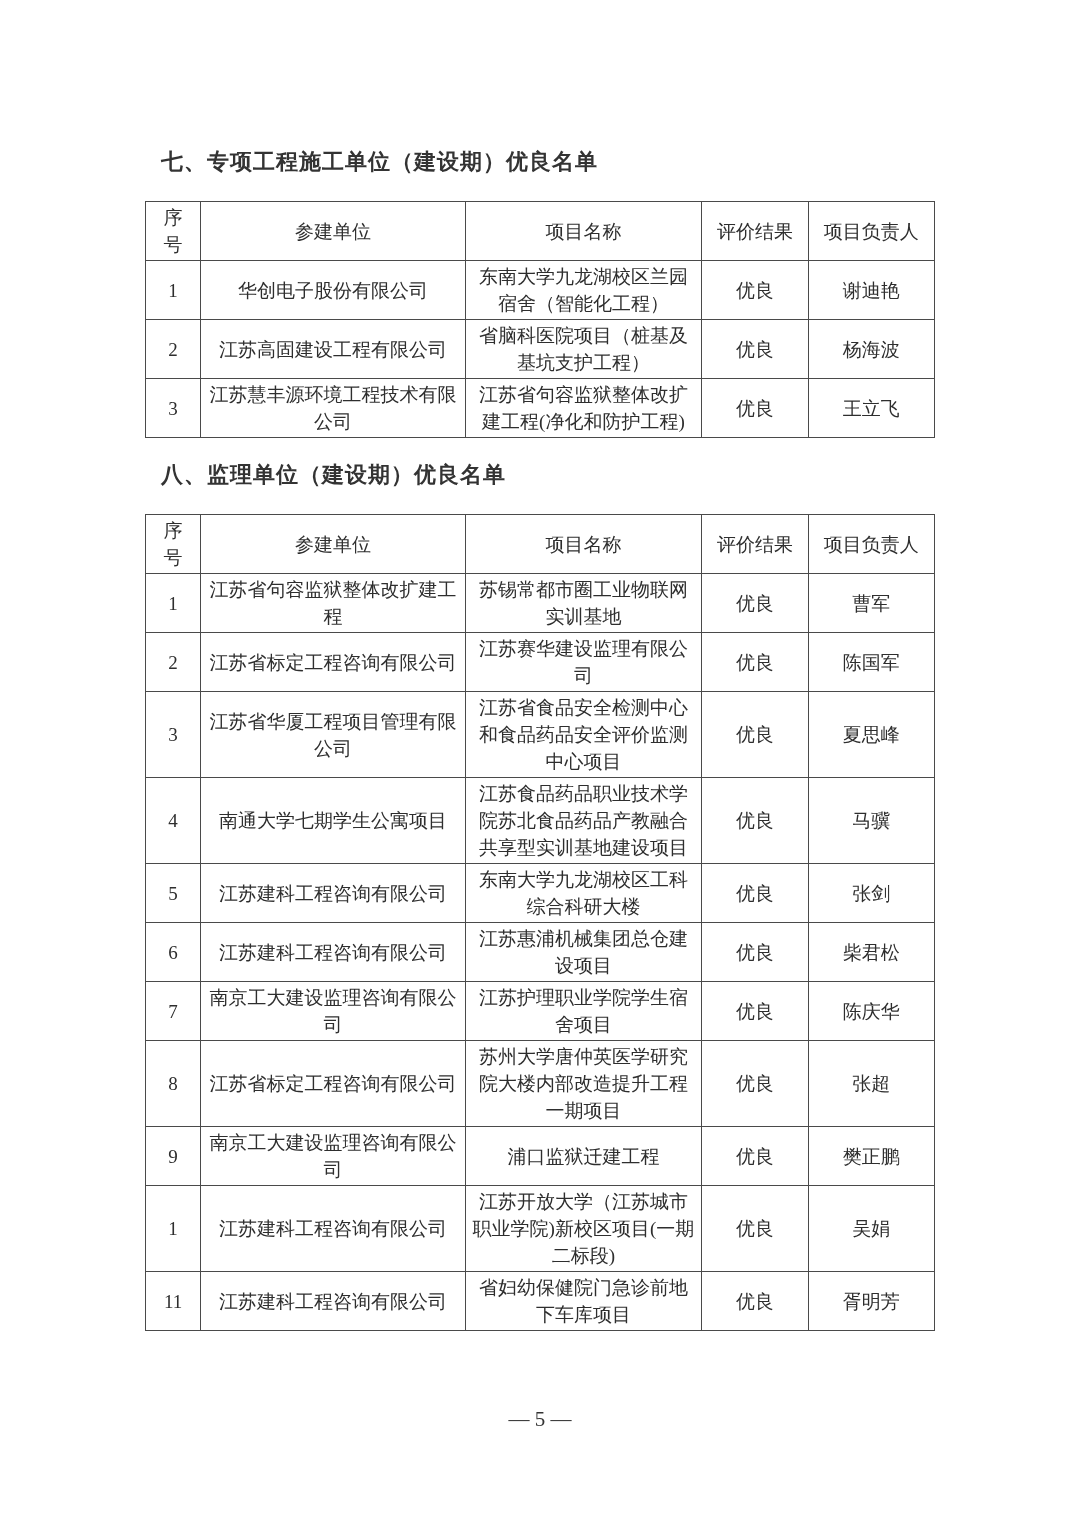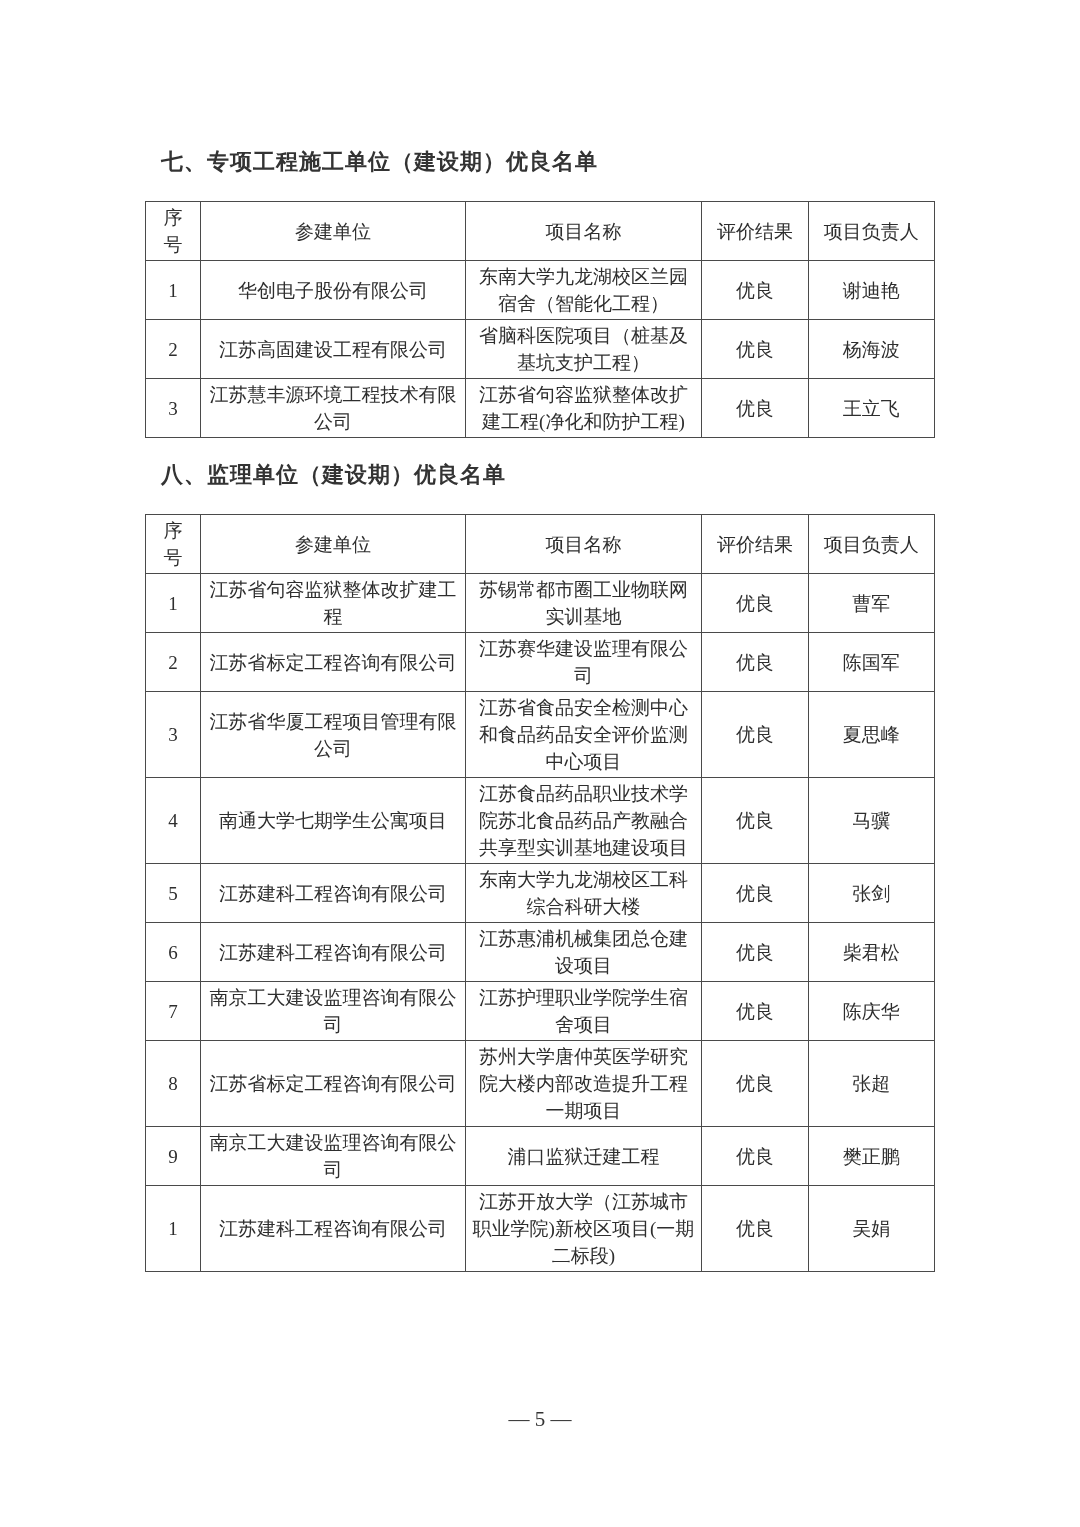--- a/index.html
+++ b/index.html
@@ -194,19 +194,26 @@
             <td class="col-result">优良</td>
             <td class="col-manager">樊正鹏</td>
           </tr>
           <tr>
             <td class="col-seq">1</td>
             <td class="col-company">江苏建科工程咨询有限公司</td>
             <td class="col-project">江苏开放大学（江苏城市职业学院)新校区项目(一期二标段)</td>
             <td class="col-result">优良</td>
             <td class="col-manager">吴娟</td>
           </tr>
+          <tr>
+            <td class="col-seq">11</td>
+            <td class="col-company">江苏建科工程咨询有限公司</td>
+            <td class="col-project">省妇幼保健院门急诊前地下车库项目</td>
+            <td class="col-result">优良</td>
+            <td class="col-manager">胥明芳</td>
+          </tr>
         </tbody>
     </table>
   </section>
 
 </div>
 
 <div class="page-footer">— 5 —</div>
 
 </body></html>

